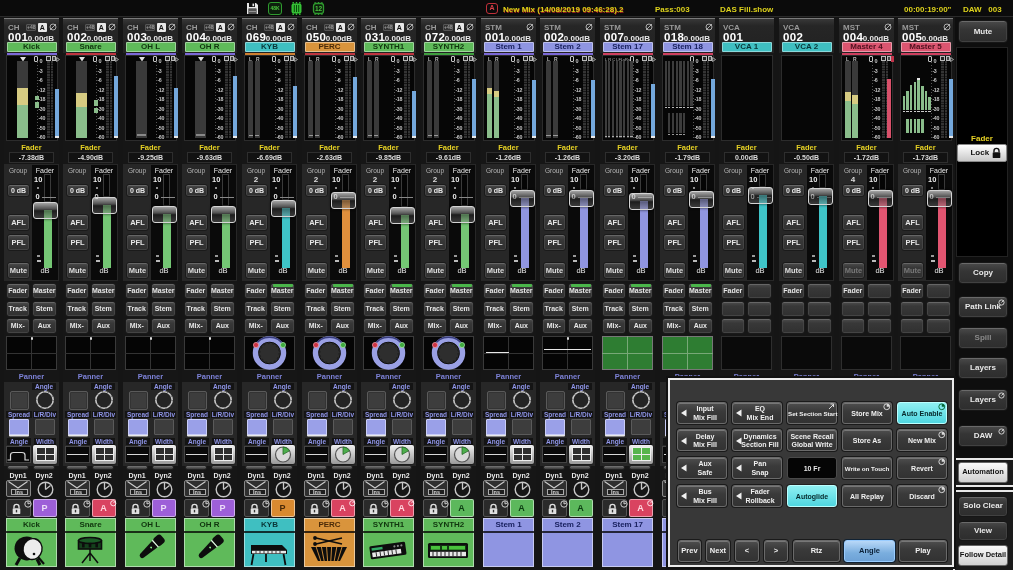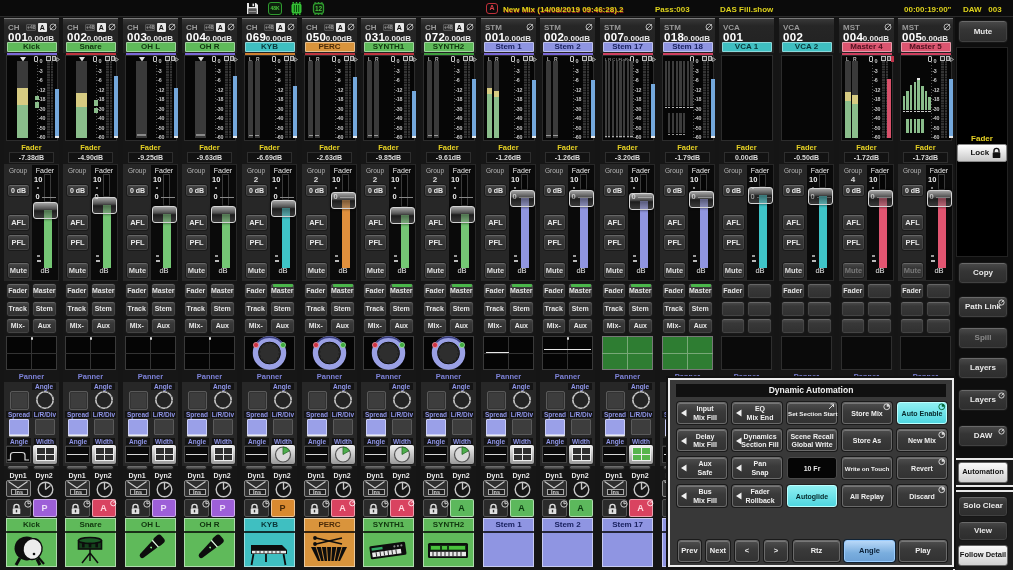--- a/index.html
+++ b/index.html
@@ -2165,21 +2165,20 @@
       <circle cx="3.5" cy="3.5" r="2.6" fill="none" stroke="#ddd" stroke-width="0.9"></circle>
       <line x1="3.5" y1="3.5" x2="5.8" y2="1.2" stroke="#ddd" stroke-width="0.9"></line>
     </svg>
     <div style="left:953px;top:458px;width:60px;height:29px;border:2px solid #e8e8e8;border-right:none;background:#1a1a1a;"></div>
     <div style="left:958px;top:462px;width:50px;height:21px;background:linear-gradient(#fafafa,#d0d0d0);border:1px solid #666;border-radius:3px;color:#111;font-size:7.5px;font-weight:bold;line-height:18px;text-align:center;">Automation</div>
     <div style="left:953px;top:490px;width:60px;height:80px;border:2px solid #e8e8e8;border-right:none;border-bottom:none;background:#1a1a1a;"></div>
     <div class="sb" style="left:958px;top:496px;width:50px;height:21px;font-size:8px;line-height:18px;color:#e8e8e8;">Solo Clear</div>
     <div class="sb" style="left:958px;top:521px;width:50px;height:20px;font-size:8px;line-height:17px;color:#e8e8e8;">View</div>
     <div style="left:958px;top:545px;width:50px;height:21px;background:linear-gradient(#fafafa,#d0d0d0);border:1px solid #666;border-radius:3px;color:#111;font-size:7.5px;font-weight:bold;line-height:18px;text-align:center;">Follow Detail</div>
 <div style="left:668px;top:378px;width:286px;height:189px;background:#383838;border:2.5px solid #ececec;box-shadow:0 0 0 2px #111;"></div>
-    <div style="left:676px;top:384px;width:270px;height:13px;background:#101010;color:#f0f0f0;font-size:8.5px;font-weight:bold;line-height:13px;text-align:center;">Dynamic Automation</div>
     <div style="left:677px;top:401.5px;width:50px;height:22px;background:linear-gradient(#4e4e4e,#3a3a3a 40%,#323232);border:1px solid #6a6a6a;box-shadow:inset 0 1px 0 #777,0 0 0 1px #1a1a1a;color:#f0f0f0;border-radius:3px;font-size:7px;font-weight:bold;text-align:center;">
       <div style="position:relative;width:100%;top:2.5px;line-height:8.5px;padding-left:6px;">Input<br>Mix Fill</div>
     </div>
     <svg style="left:680px;top:409.0px" width="7" height="8" viewBox="0 0 7 8">
       <path d="M6.5 0.5 L1 4 L6.5 7.5 z" fill="#f0f0f0"></path>
     </svg>
     <div style="left:732px;top:401.5px;width:50px;height:22px;background:linear-gradient(#4e4e4e,#3a3a3a 40%,#323232);border:1px solid #6a6a6a;box-shadow:inset 0 1px 0 #777,0 0 0 1px #1a1a1a;color:#f0f0f0;border-radius:3px;font-size:7px;font-weight:bold;text-align:center;">
       <div style="position:relative;width:100%;top:2.5px;line-height:8.5px;padding-left:6px;">EQ<br>Mix End</div>
     </div>
     <svg style="left:735px;top:409.0px" width="7" height="8" viewBox="0 0 7 8">

